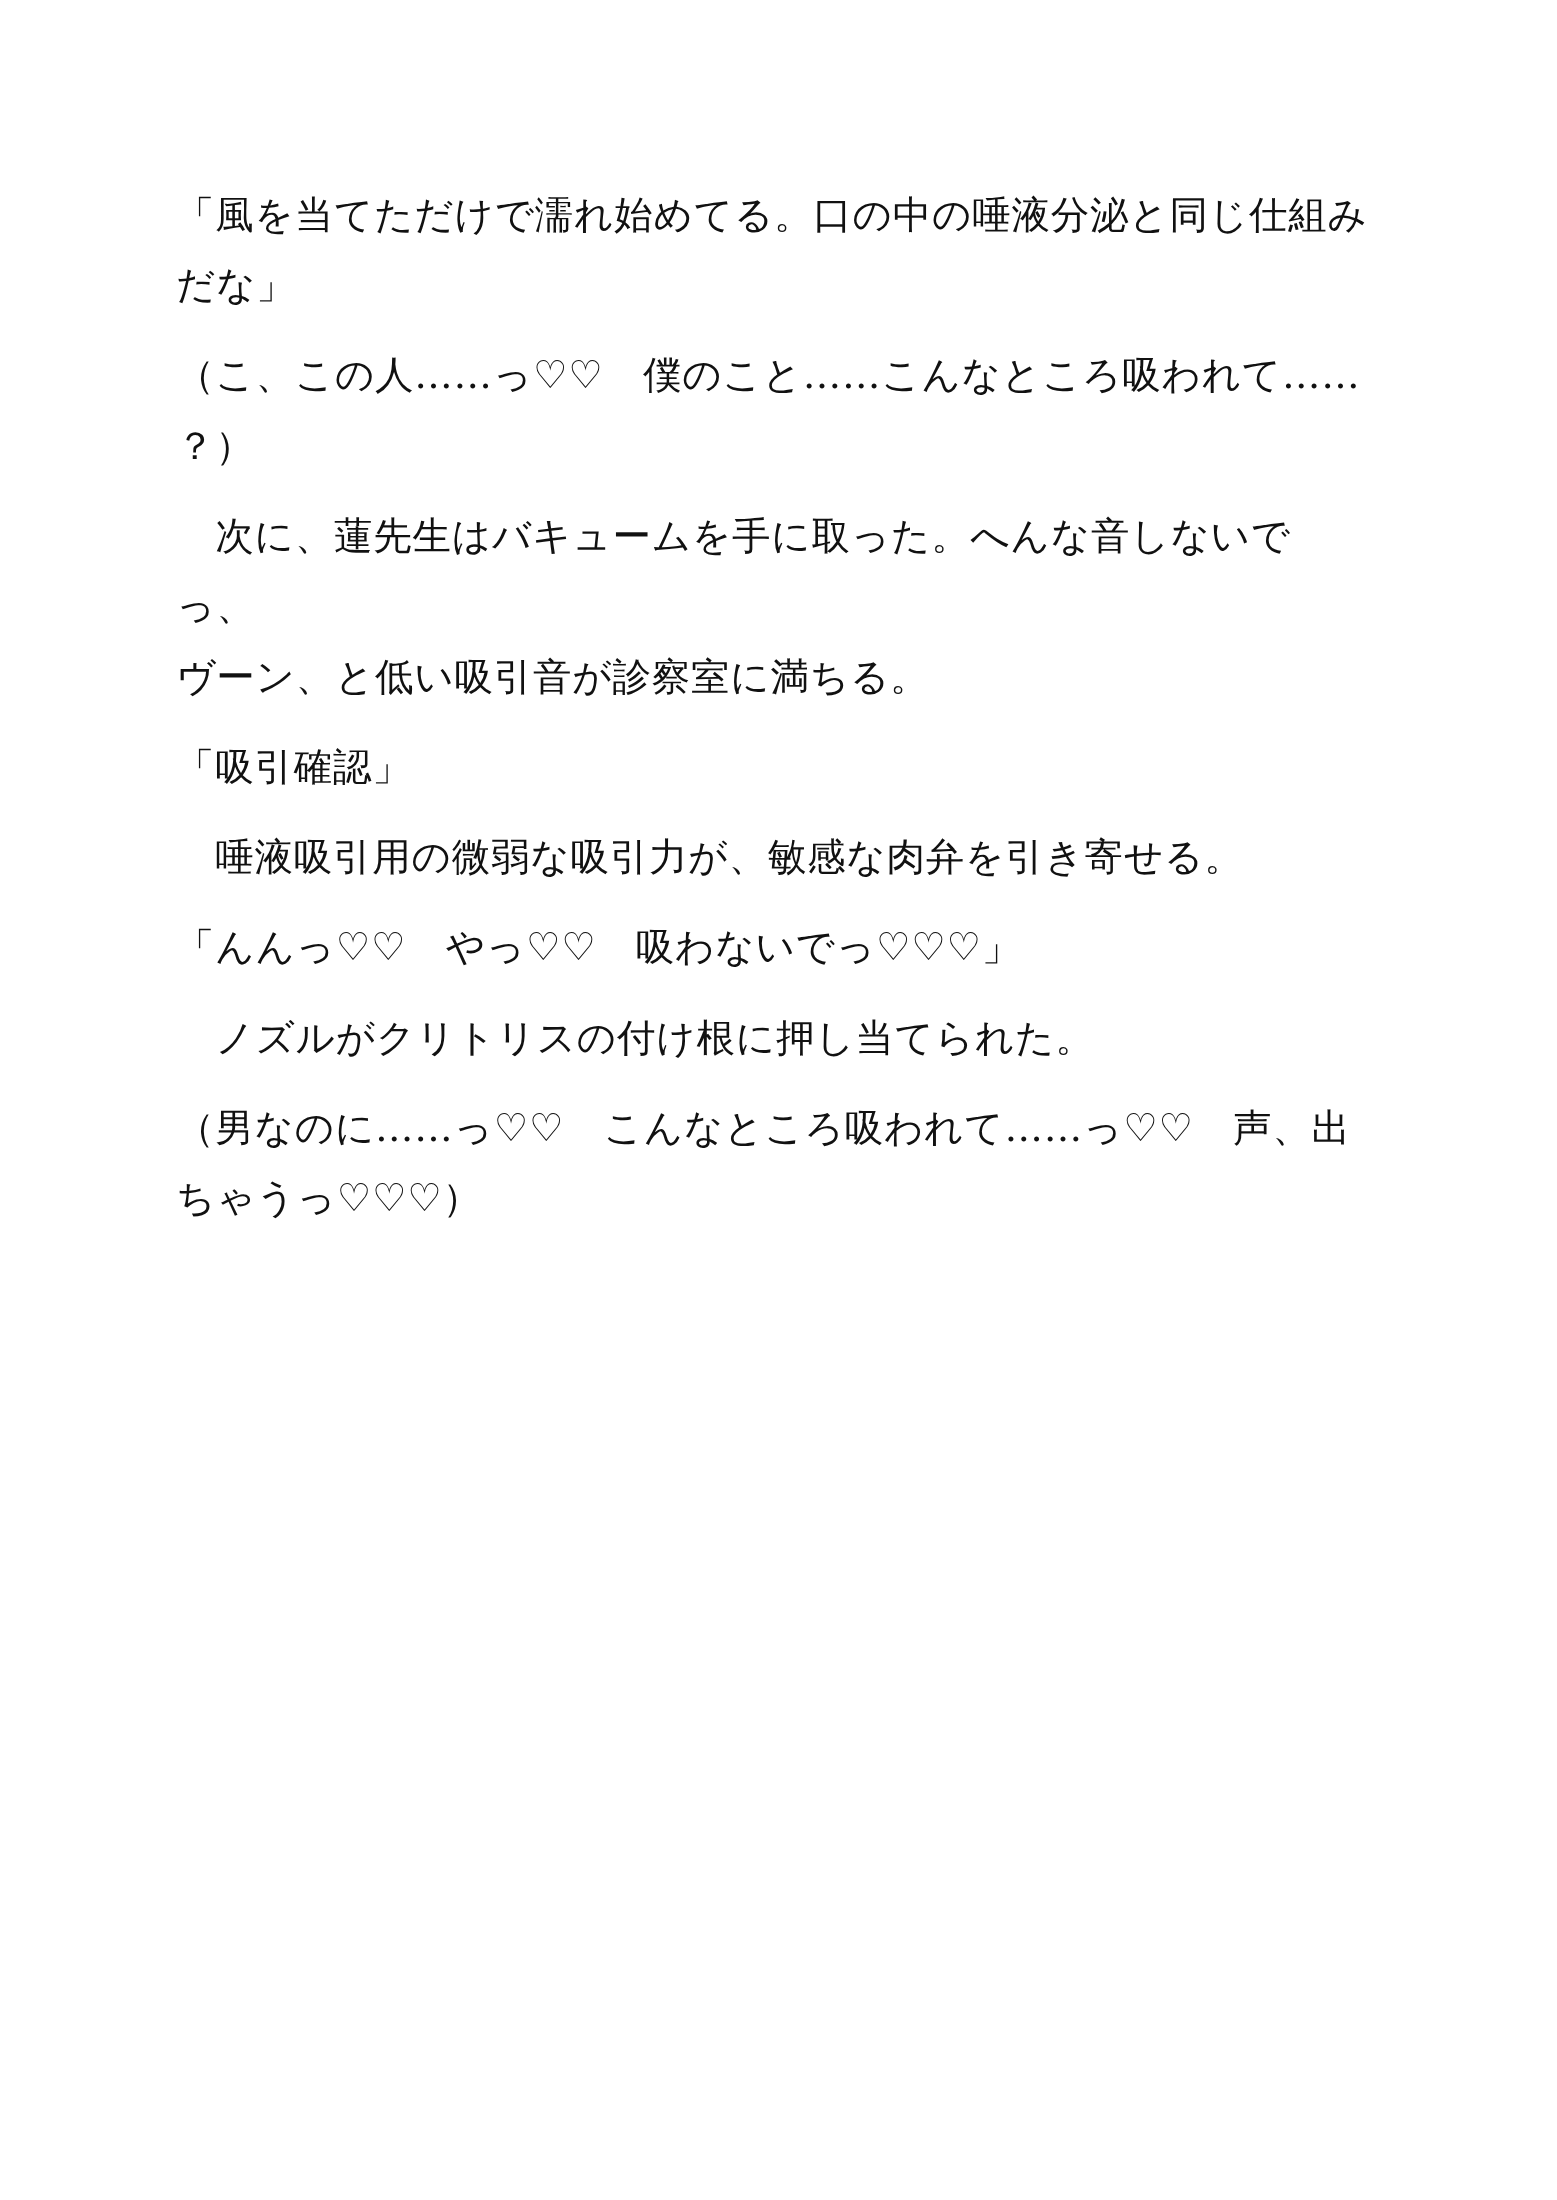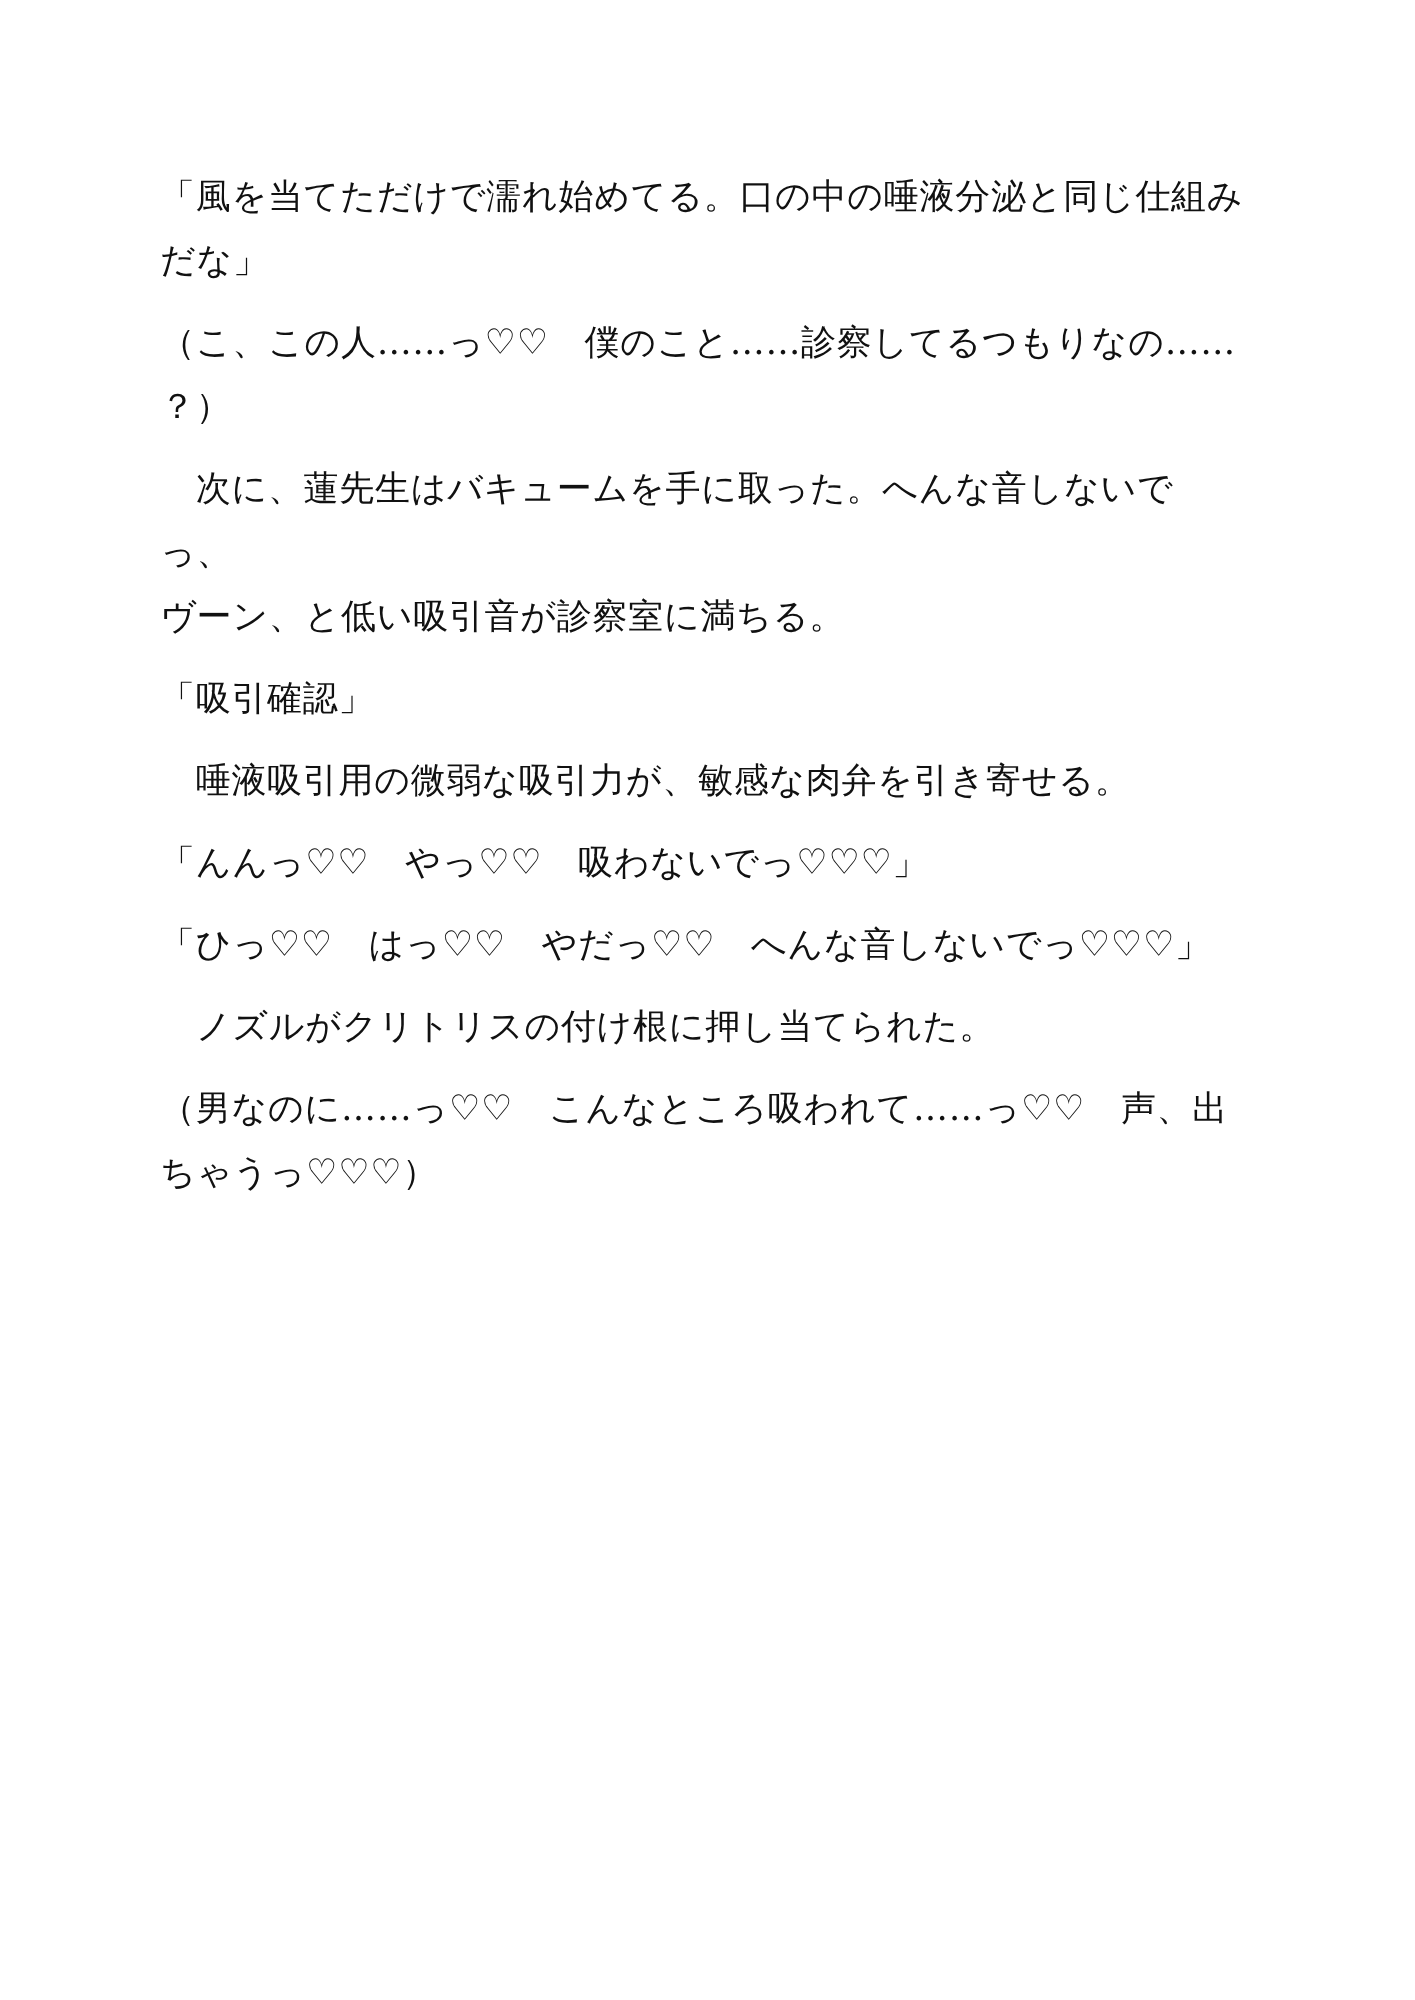--- a/index.html
+++ b/index.html
@@ -32,25 +32,24 @@
     text-align: left;
   }
 </style>
 </head>
 <body style="background: rgb(255, 255, 255);">
 
 <div class="page">
   <div class="doc-body" style="color: rgb(17, 17, 17);">
       <p>「風を当てただけで濡れ始めてる。口の中の唾液分泌と同じ仕組み
 だな」</p>
-      <p>（こ、この人……っ♡♡　僕のこと……診察してるつもりなの……
+      <p>（こ、この人……っ♡♡　僕のこと……こんなところ吸われて……
 ？）</p>
       <p>　次に、蓮先生はバキュームを手に取った。へんな音しないでっ、
 ヴーン、と低い吸引音が診察室に満ちる。</p>
       <p>「吸引確認」</p>
       <p>　唾液吸引用の微弱な吸引力が、敏感な肉弁を引き寄せる。</p>
       <p>「んんっ♡♡　やっ♡♡　吸わないでっ♡♡♡」</p>
-      <p>「ひっ♡♡　はっ♡♡　やだっ♡♡　へんな音しないでっ♡♡♡」</p>
       <p>　ノズルがクリトリスの付け根に押し当てられた。</p>
       <p>（男なのに……っ♡♡　こんなところ吸われて……っ♡♡　声、出
 ちゃうっ♡♡♡）</p>
     </div>
 </div>
 
 </body></html>

